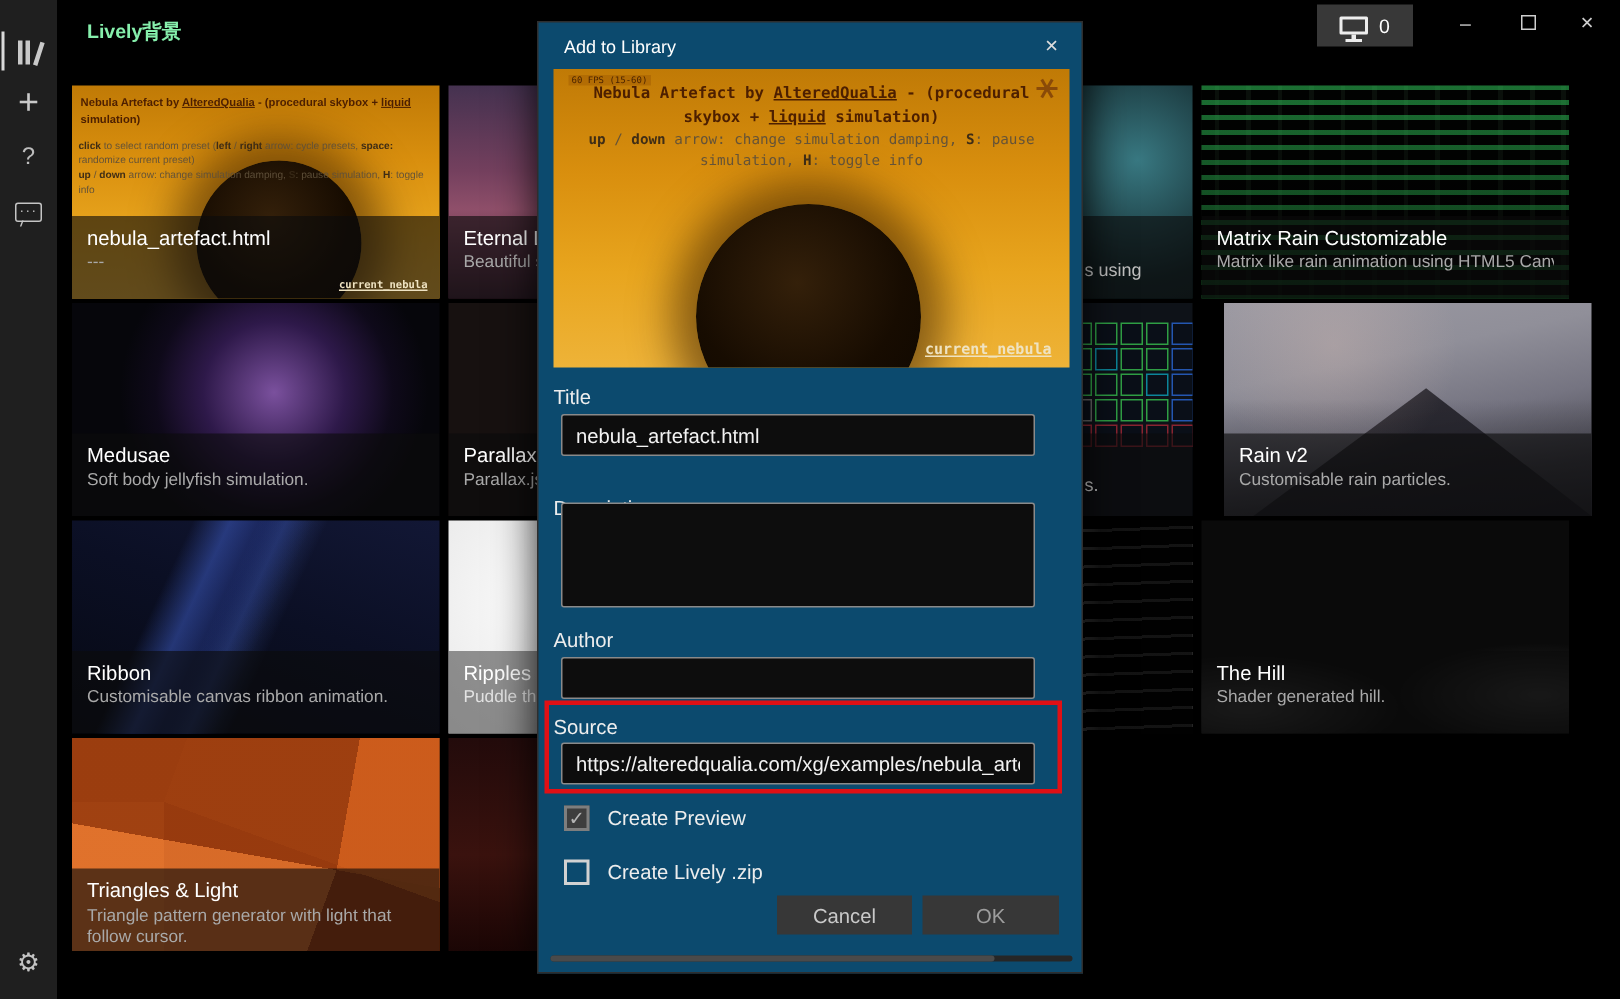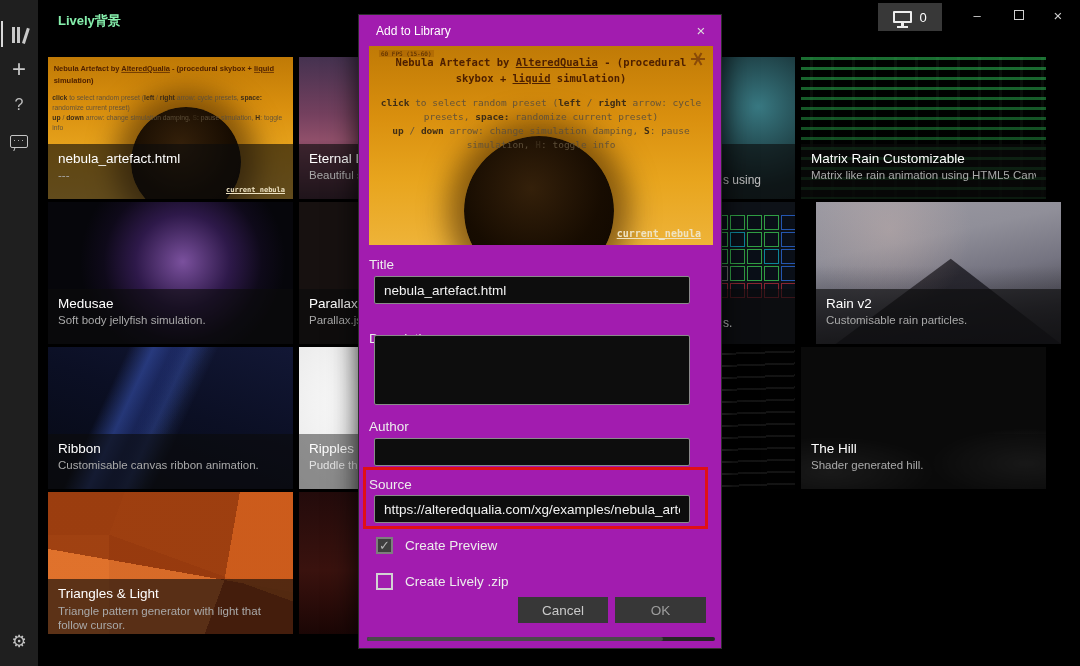--- a/index.html
+++ b/index.html
@@ -98,21 +98,21 @@
   .bg-maroon { background:linear-gradient(180deg,#230b0b 0%,#3a120e 55%,#1b0605 100%); }
 
   .ptable { position:absolute; left:163px; top:13px; display:grid; grid-template-columns:repeat(5,15px); grid-auto-rows:15px; gap:2px; z-index:2; }
   .ptable i { border:1px solid #2f9e44; background:rgba(10,16,24,0.9); }
   .ptable i:nth-child(5n){ border-color:#2456b0; }
   .ptable i:nth-child(7n){ border-color:#0c8599; }
   .ptable i:nth-child(n+21){ border-color:#8a2430; }
   .ptable i:nth-child(16){ border-color:#666; }
 
   
-  .dialog { position:absolute; left:358px; top:14px; width:364px; height:635px; background:#a21caf;
+  .dialog { position:absolute; left:358px; top:14px; width:364px; height:635px; background:#0c4a6e;
     border:1px solid #2e2e2e; box-shadow:0 0 26px rgba(0,0,0,0.85); z-index:10; }
   .dlg-title { position:absolute; left:17px; top:9px; font-size:12px; color:#fff; }
   .dlg-close { position:absolute; right:8px; top:5px; width:24px; height:22px; color:#dcdcdc; font-size:15px; text-align:center; line-height:22px; }
   .dlg-preview { position:absolute; left:10px; top:31px; width:344px; height:199px; overflow:hidden;
     background:linear-gradient(180deg,#c07a06 0%,#d98f0e 35%,#e8a51e 68%,#eeb338 100%); }
   .dlg-label { position:absolute; left:10px; font-size:13.5px; color:#ededed; }
   .dlg-input { position:absolute; left:15px; width:316px; height:28px; background:#0d0d0d; border:1px solid #8a8a8a;
     border-radius:2px; color:#f2f2f2; font-size:13.5px; padding:0 9px; font-family:"Liberation Sans", sans-serif; }
   .dlg-textarea { position:absolute; left:15px; width:316px; height:70px; background:#0d0d0d; border:1px solid #8a8a8a;
     border-radius:2px; color:#f2f2f2; font-size:13px; padding:5px 9px; resize:none; font-family:"Liberation Sans", sans-serif; }
@@ -309,23 +309,20 @@
       <span class="snowflake" style="top:6px; right:8px;">
           <i></i>
           <i></i>
           <i></i>
         </span>
       <div class="sphere" style="left:95px; top:90px; width:150px; height:150px;"></div>
       <div class="pv-text">
         <div class="pv-head">
           <span>Nebula Artefact by </span><span class="lnk">AlteredQualia</span><span> - (procedural skybox + </span><span class="lnk">liquid</span><span> simulation)</span>
         </div>
-        <div class="pv-line first">
-          <span class="b">click</span><span> to select random preset (</span><span class="b">left</span><span> / </span><span class="b">right</span><span> arrow: cycle presets, </span><span class="b">space:</span><span> randomize current preset)</span>
-        </div>
         <div class="pv-line">
           <span class="b">up</span><span> / </span><span class="b">down</span><span> arrow: change simulation damping, </span><span class="b">S</span><span>: pause simulation, </span><span class="b">H</span><span>: toggle info</span>
         </div>
       </div>
       <span class="nebula-foot" style="right:12px; bottom:6px; font-size:10px;">current_nebula</span>
     </div>
 
     <div class="dlg-label" style="top:242px;">Title</div>
     <input class="dlg-input" style="top: 261px;" type="text" value="nebula_artefact.html">
 

